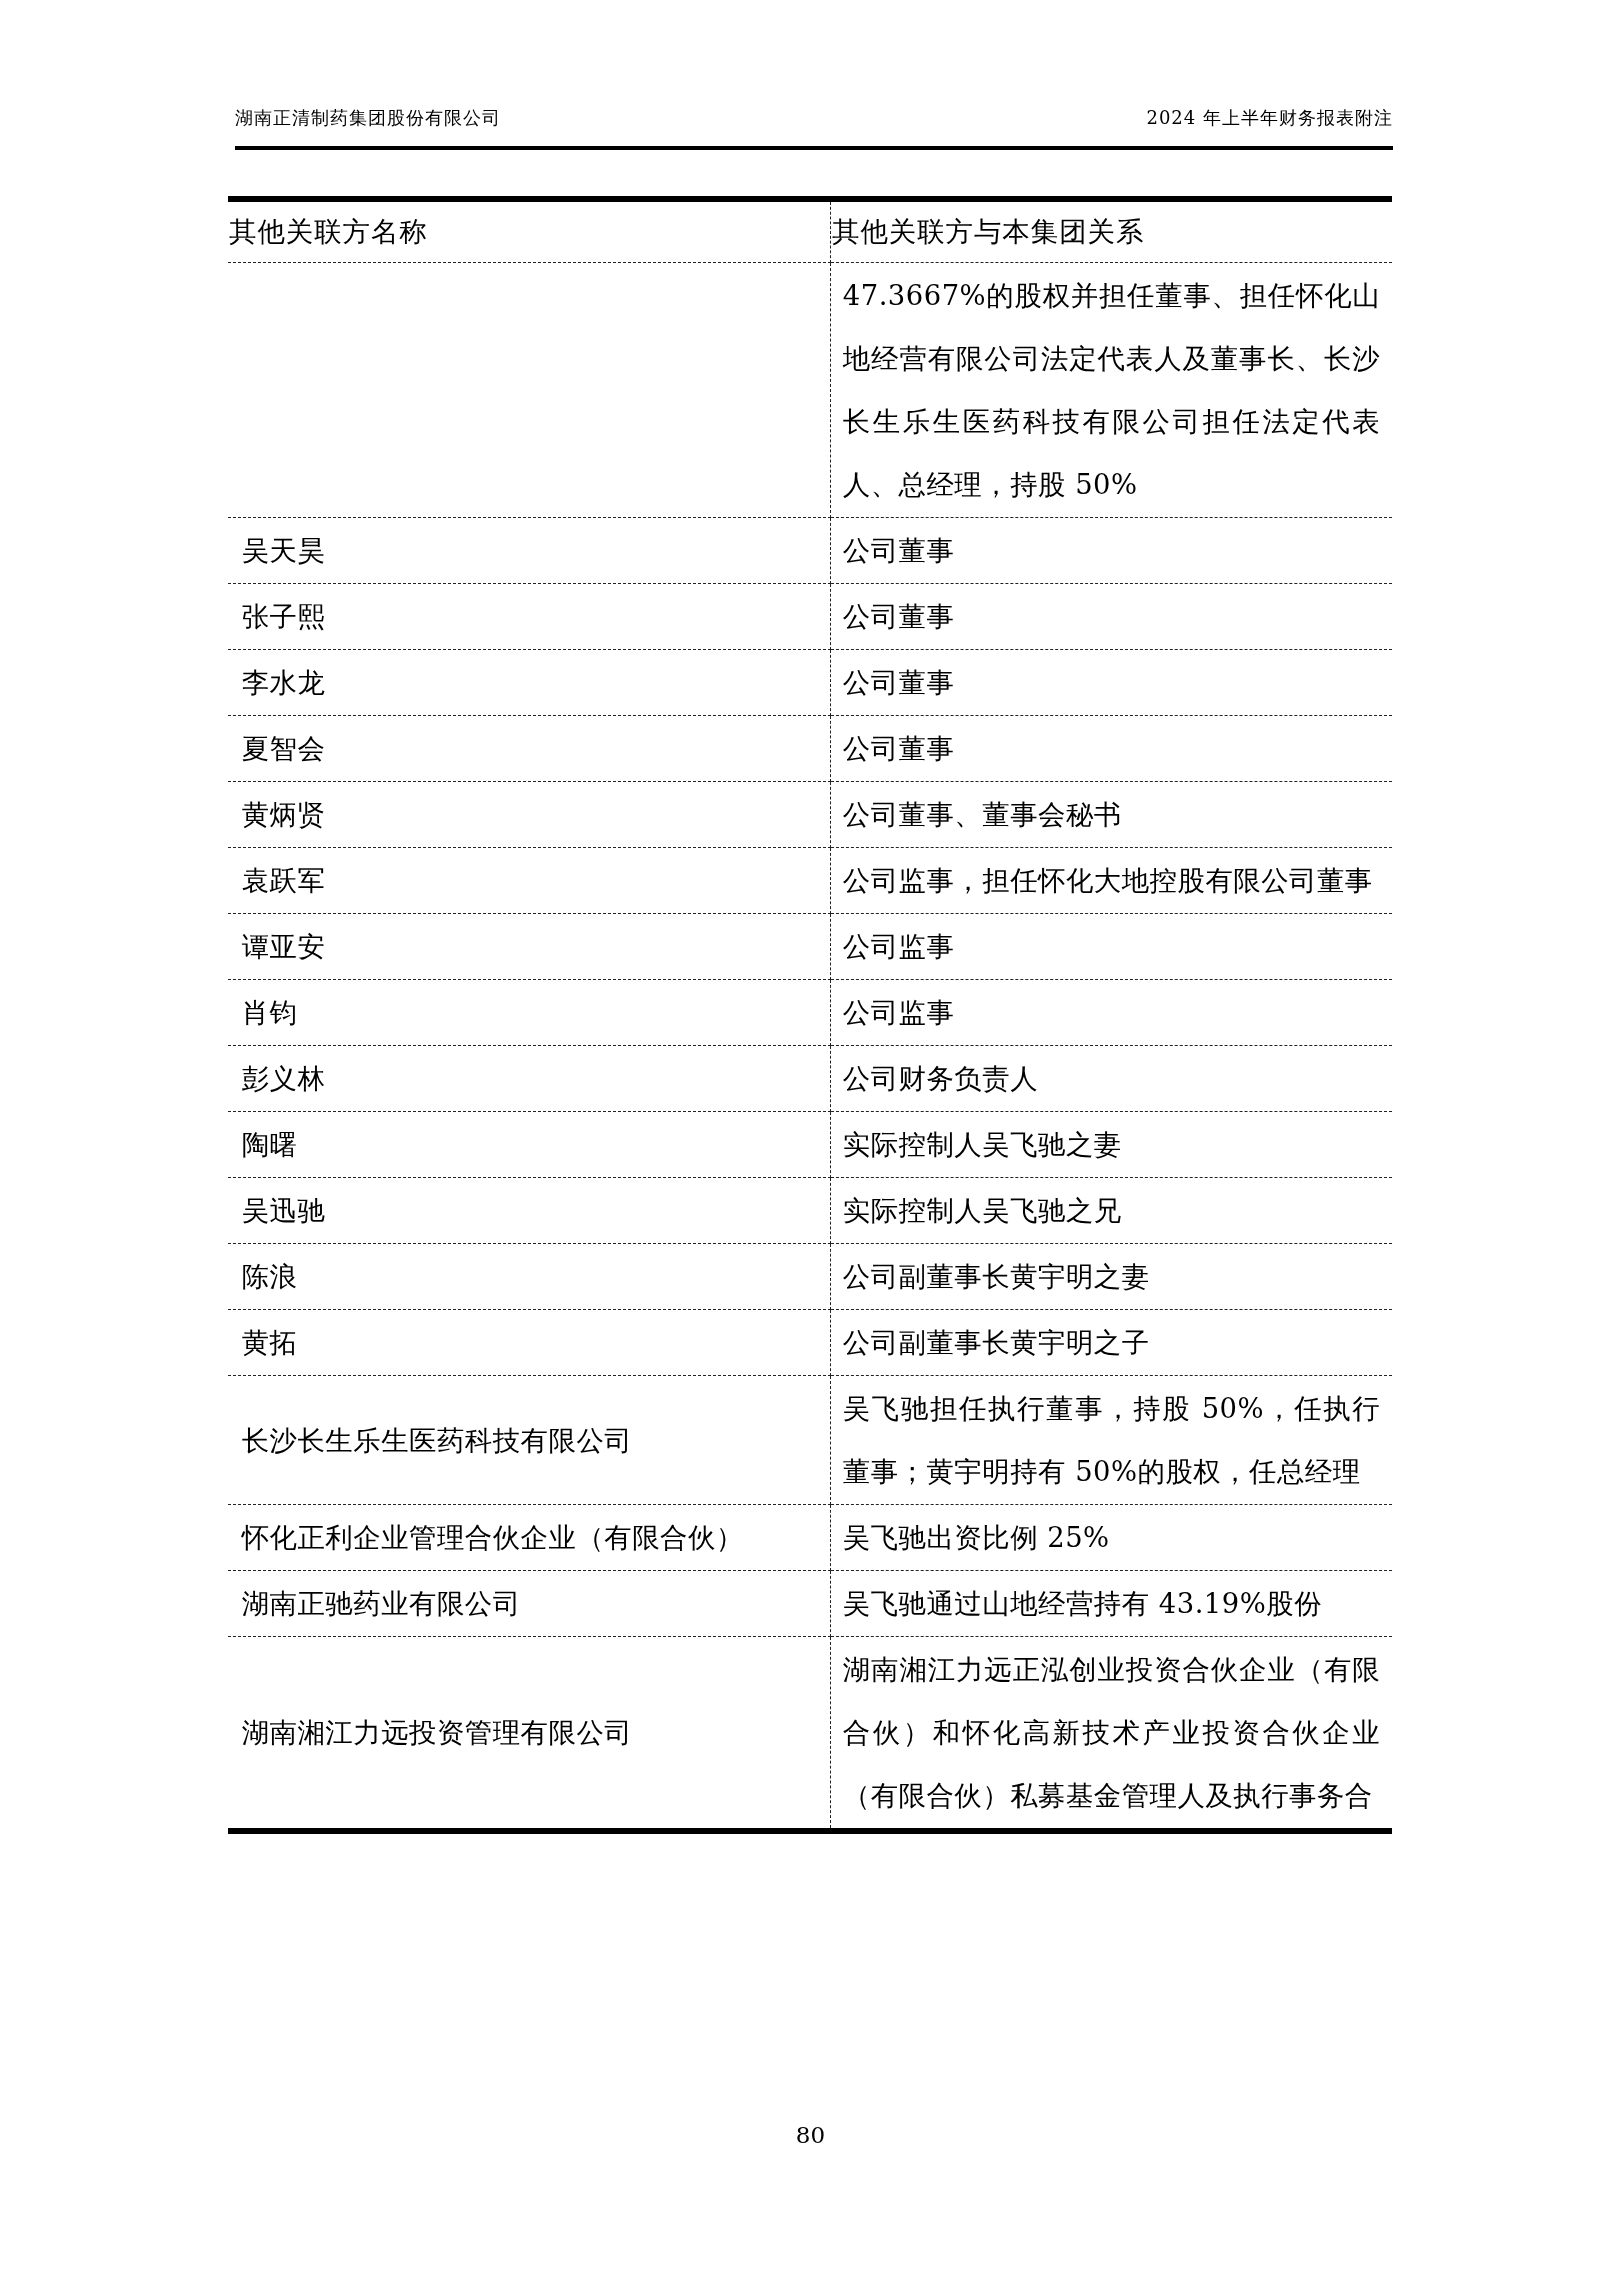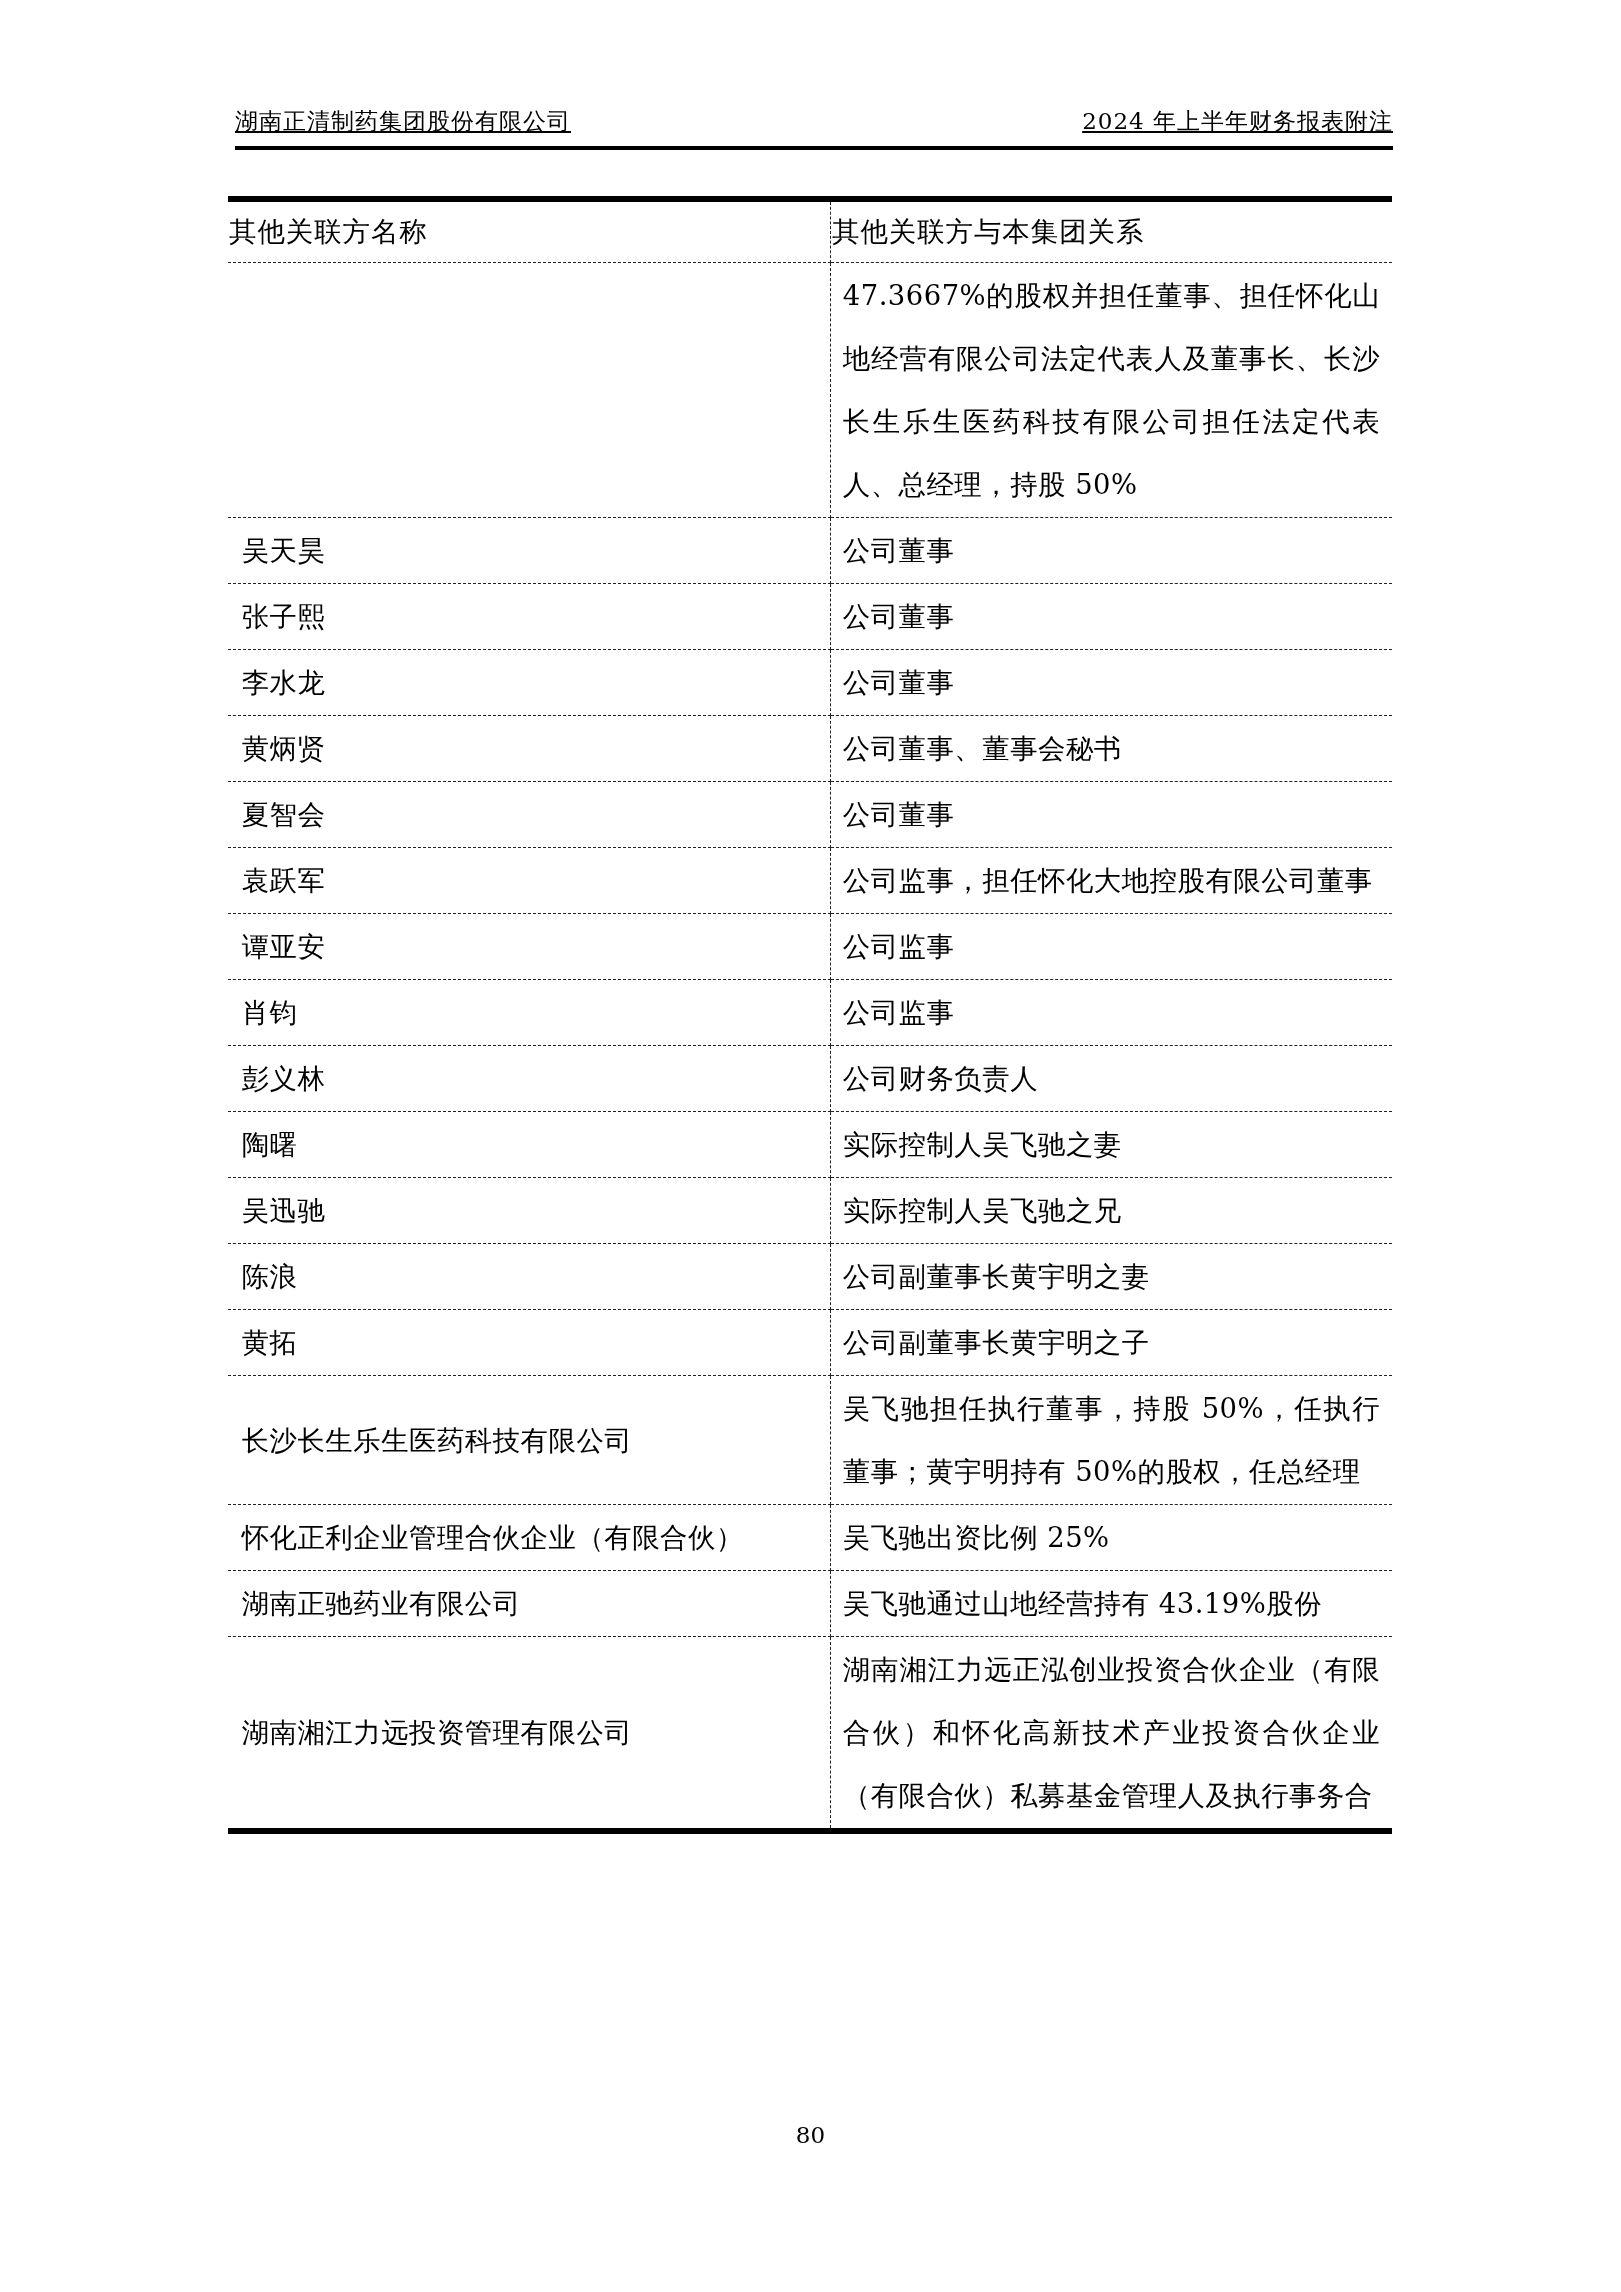--- a/index.html
+++ b/index.html
@@ -17,24 +17,23 @@
     overflow: hidden;
   }
   .page-header {
     position: absolute;
     left: 235px;
     right: 228px;
     top: 106px;
     display: flex;
     justify-content: space-between;
     align-items: baseline;
-    font-size: 23px;
+    font-size: 18px;
     letter-spacing: 1px;
     white-space: nowrap;
-    text-decoration: underline;
   }
   .header-rule {
     position: absolute;
     left: 235px;
     right: 228px;
     top: 146px;
     height: 3.9px;
     background: #000000;
   }
   table.related-table {
@@ -118,26 +117,26 @@
         </tr>
         <tr>
           <td class="name-cell">张子熙</td>
           <td class="relation-cell">公司董事</td>
         </tr>
         <tr>
           <td class="name-cell">李水龙</td>
           <td class="relation-cell">公司董事</td>
         </tr>
         <tr>
+          <td class="name-cell">夏智会</td>
+          <td class="relation-cell">公司董事</td>
+        </tr>
+        <tr>
           <td class="name-cell">黄炳贤</td>
           <td class="relation-cell">公司董事、董事会秘书</td>
-        </tr>
-        <tr>
-          <td class="name-cell">夏智会</td>
-          <td class="relation-cell">公司董事</td>
         </tr>
         <tr>
           <td class="name-cell">袁跃军</td>
           <td class="relation-cell">公司监事，担任怀化大地控股有限公司董事</td>
         </tr>
         <tr>
           <td class="name-cell">谭亚安</td>
           <td class="relation-cell">公司监事</td>
         </tr>
         <tr>

